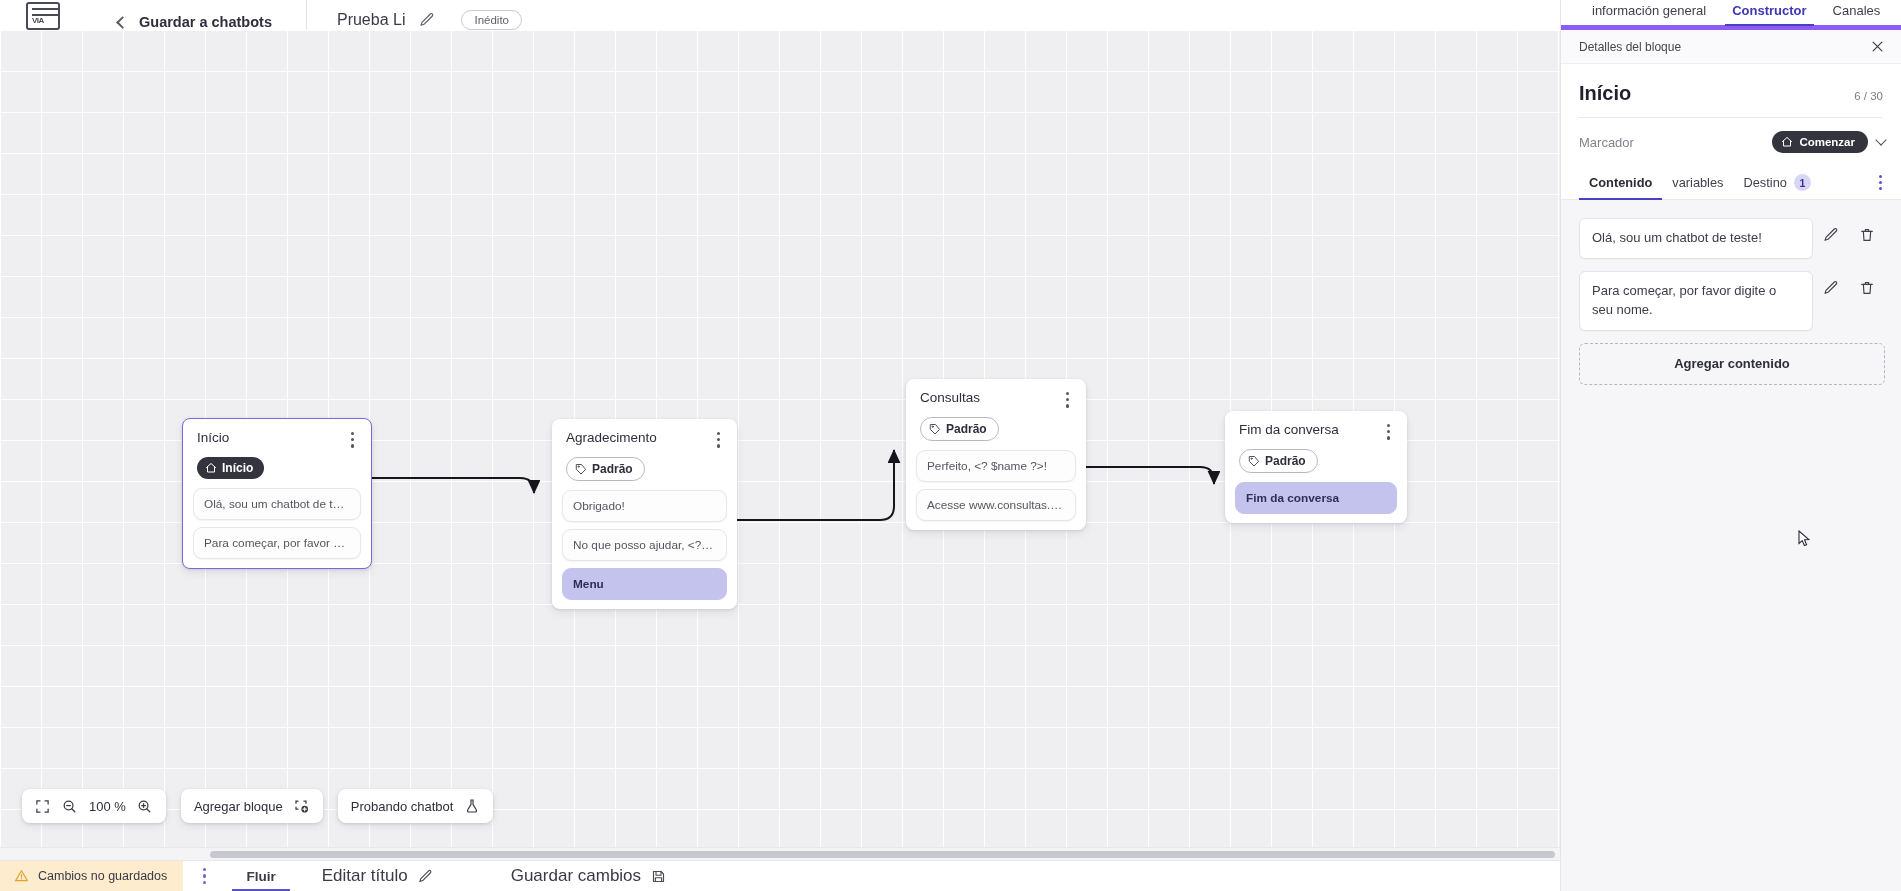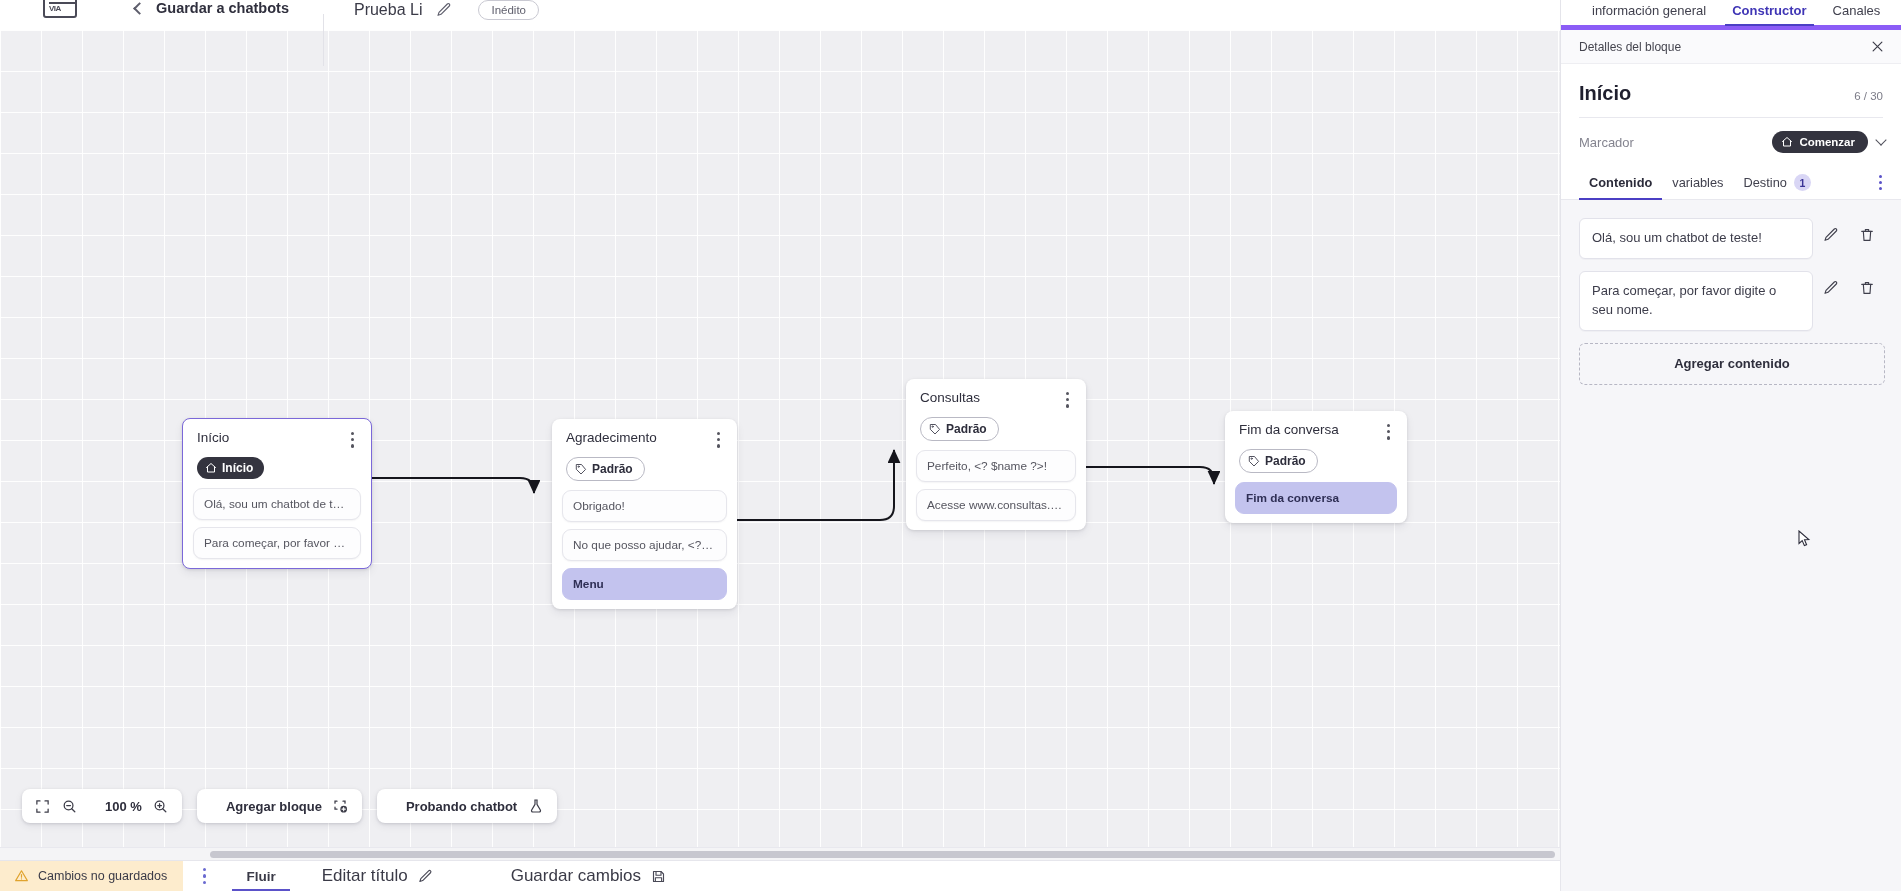--- a/index.html
+++ b/index.html
@@ -6,22 +6,22 @@
   html, body {
     width: 1901px; height: 891px;
     font-family: "Liberation Sans", sans-serif;
     background: #ffffff;
     overflow: hidden;
   }
   .app { position: relative; width: 1901px; height: 891px; }
 
   
   .topbar {
-    position: absolute; top: 0; left: 17px; width: 1561px; height: 30px;
-    background: #ffffff; display: flex; align-items: flex-start;
+    position: absolute; top: 0; left: 0; width: 1561px; height: 30px;
+    background: #ffffff; display: flex; align-items: flex-end;
     z-index: 40;
   }
   .logo-mark {
     margin-left: 26px; width: 34px; height: 28px;
     border: 2px solid #4a4a57; border-radius: 3px;
     display: flex; align-items: flex-end; justify-content: center;
     position: relative; overflow: hidden; background: #fff;
     margin-top: -10px;
   }
   .logo-mark .lg-l1 { position:absolute; left:4px; top:4px; width:26px; height:2px; background:#4a4a57; }
@@ -91,21 +91,21 @@
   
   .edges { position:absolute; inset:0; z-index:2; pointer-events:none; }
 
   
   .canvas-toolbar { position:absolute; left:22px; bottom:37px; display:flex; gap:15px; z-index:20; }
   .tb-group {
     background:#ffffff; border-radius:8px; height:34px; display:flex; align-items:center;
     box-shadow:0 1px 3px rgba(30,30,50,0.15), 0 3px 8px rgba(30,30,50,0.07);
     padding:0 13px; gap:11px; cursor:pointer;
   }
-  .tb-label { font-size:13px; color:#2e2e3c; font-weight:700;margin-left:16px; }
+  .tb-label { font-size:13px; color:#2e2e3c; font-weight:400; }
   .tb-ico { width:16px; height:16px; color:#3c3c48; display:flex; align-items:center; }
 
   
   .hscroll {
     position:absolute; left:0; bottom:0; width:1561px; height:13px;
     background:#f4f4f6; border-top:1px solid #e8e8ee; z-index:25;
   }
   .hscroll-thumb {
     position:absolute; left:210px; top:3px; height:7px; width:1345px;
     background:#c7c7cf; border-radius:4px;

